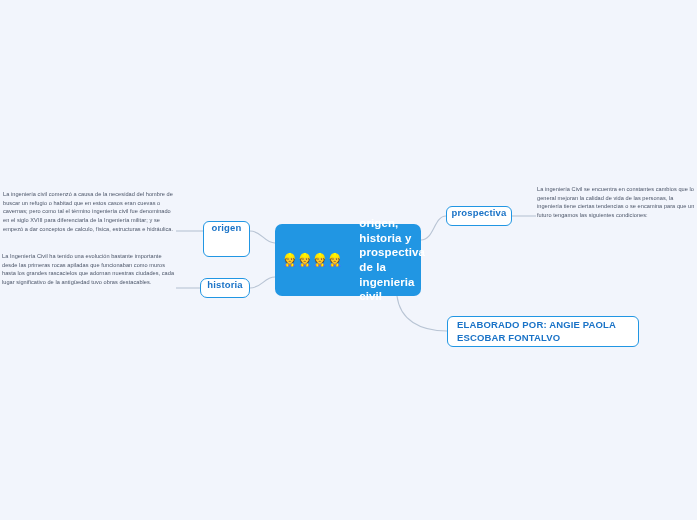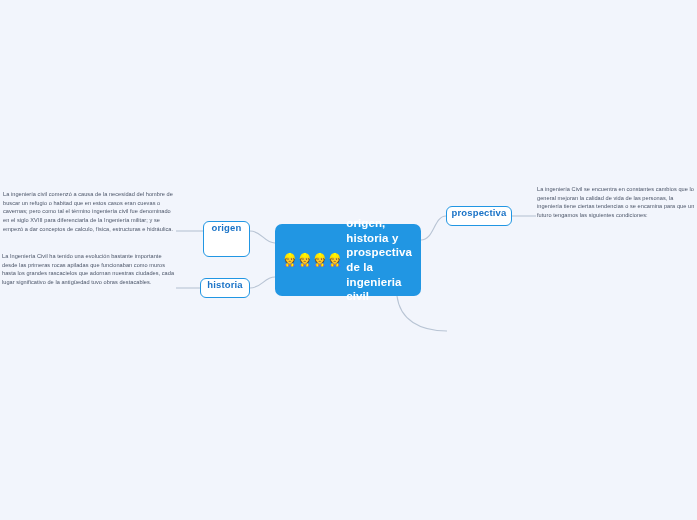--- a/index.html
+++ b/index.html
@@ -54,21 +54,21 @@
     letter-spacing: -0.5px;
     white-space: nowrap;
     flex: 0 0 auto;
     color: #ffffff;
   }
   .central-title {
     color: #ffffff;
     font-size: 11.5px;
     font-weight: bold;
     line-height: 1.28;
-    margin-left: 4px;
+    margin-left: 17px;
     letter-spacing: 0.1px;
   }
 
   
   .pill {
     position: absolute;
     box-sizing: border-box;
     background: #ffffff;
     border: 1.6px solid #2196e3;
     border-radius: 6px;
@@ -84,20 +84,21 @@
     left: 203px;
     top: 221px;
     width: 47px;
     height: 36px;
   }
   .pill-historia {
     left: 200px;
     top: 278px;
     width: 50px;
     height: 20px;
+    border-radius: 7px;
   }
   .pill-prospectiva {
     left: 446px;
     top: 206px;
     width: 66px;
     height: 20px;
   }
   .pill-elaborado {
     left: 447px;
     top: 316px;
@@ -167,20 +168,23 @@
   </div>
 
   <div class="pill pill-historia">
     <span>historia</span>
   </div>
 
   <div class="pill pill-prospectiva">
     <span>prospectiva</span>
   </div>
 
+  <div class="pill pill-elaborado">
+    <span>ELABORADO POR: ANGIE PAOLA ESCOBAR FONTALVO</span>
+  </div>
 
   <div class="note note-origen">La ingeniería civil comenzó a causa de la necesidad del hombre de buscar un refugio o habitad que en estos casos eran cuevas o cavernas; pero como tal el término ingeniería civil fue denominado en el siglo XVIII para diferenciarla de la Ingeniería militar; y se empezó a dar conceptos de calculo, física, estructuras e hidráulica.</div>
 
   <div class="note note-historia">La Ingeniería Civil ha tenido una evolución bastante importante desde las primeras rocas apiladas que funcionaban como muros hasta los grandes rascacielos que adornan nuestras ciudades, cada lugar significativo de la antigüedad tuvo obras destacables.</div>
 
   <div class="note note-prospectiva">La ingeniería Civil se encuentra en constantes cambios que lo general mejoran la calidad de vida de las personas, la ingeniería tiene ciertas tendencias o se encamina para que un futuro tengamos las siguientes condiciones:</div>
 
 </div>
 
 </body></html>

